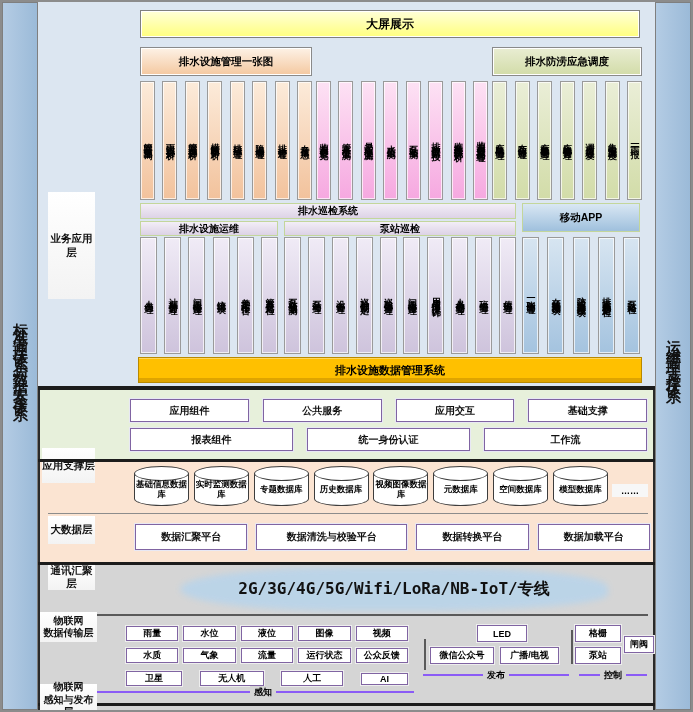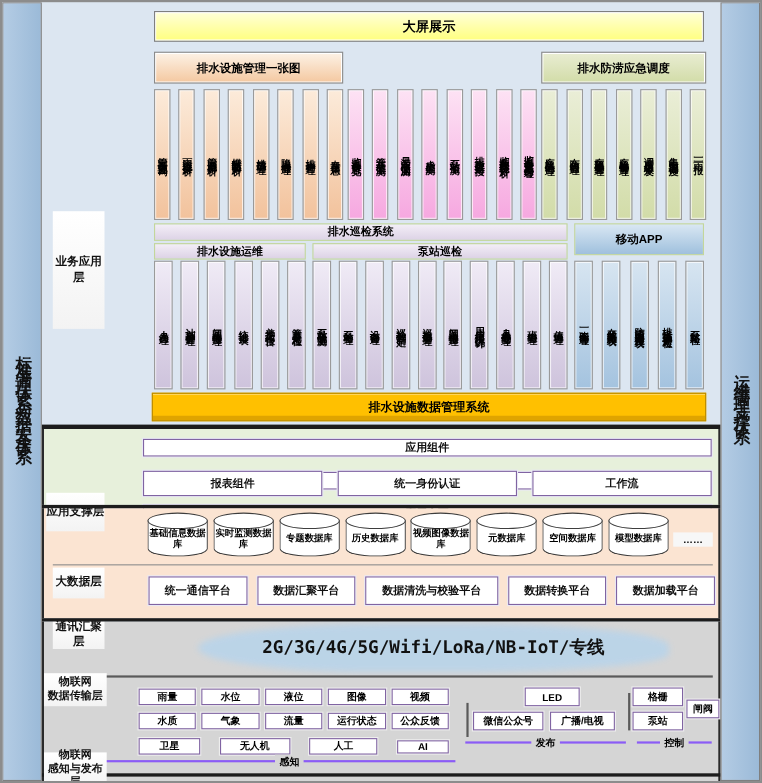--- a/index.html
+++ b/index.html
@@ -46,21 +46,21 @@
   .cols.r2c .vcol { background:linear-gradient(#D7E5F1,#A4C3DF); }
   .gold-bar { position:absolute; left:100px; top:355px; width:504px; height:26px; background:#FFC000; border:1px solid #B98900; box-shadow:inset 0 -4px 0 #DFA400, inset 0 1px 0 #FFD65C; display:flex; align-items:center; justify-content:center; font-size:11px; font-weight:bold; }
 
   .sep { position:absolute; left:0; width:617px; background:#1c1c1c; z-index:3; }
   .sep1 { top:384px; height:4px; } .sep2 { top:457px; height:3px; } .sep3 { top:560px; height:3px; }
 
   
   .band.support { position:absolute; left:0; top:388px; width:617px; height:69px; background:#E7F0DB; border-left:2px solid #2a2a2a; border-right:2px solid #2a2a2a; }
   .support-label { left:2px; top:16px; width:53px; height:35px; }
   .srow { position:absolute; left:90px; right:6px; height:23px; display:flex; gap:14px; }
-  .srow.r1 { top:9px;flex-direction:column; } .srow.r2 { top:38px; }
+  .srow.r1 { top:9px; } .srow.r2 { top:38px; }
   .wbox { background:#fff; border:1px solid #8064A2; box-shadow:0 0 0 1px #E8E8F4; display:flex; align-items:center; justify-content:center; font-size:10px; font-weight:bold; color:#111; }
   .srow .wbox { flex:1; }
 
   
   .band.bigdata { position:absolute; left:0; top:460px; width:617px; height:100px; background:#FBE4D2; border-left:2px solid #2a2a2a; border-right:2px solid #2a2a2a; }
   .bd-label { left:8px; top:12px; width:47px; height:28px; }
   .cyl-row { position:absolute; left:94px; top:4px; width:474px; height:42px; display:flex; justify-content:space-between; }
   .cylinder { position:relative; width:55px; height:33px; margin-top:7px; background:#fff; border:1px solid #3d3d3d; border-top:none; border-radius:0 0 50% 50% / 0 0 22% 22%; display:flex; align-items:center; justify-content:center; }
   .cylinder::before { content:""; position:absolute; top:-7px; left:-1px; right:-1px; height:13px; background:#fff; border:1px solid #3d3d3d; border-radius:50%; }
   .cyl-text { position:relative; z-index:1; font-size:8.5px; font-weight:bold; text-align:center; line-height:1.2; }
@@ -332,21 +332,20 @@
             <span class="cyl-text">空间数据库</span>
           </div>
           <div class="cylinder">
             <span class="cyl-text">模型数据库</span>
           </div>
         </div>
       <div class="more-box">……</div>
       <div class="bd-divider"></div>
       <div class="label-box comm-label">通讯汇聚层</div>
       <div class="plat-row">
-        <div class="wbox plat">统一通信平台</div>
         <div class="wbox plat">数据汇聚平台</div>
         <div class="wbox plat wide">数据清洗与校验平台</div>
         <div class="wbox plat">数据转换平台</div>
         <div class="wbox plat">数据加载平台</div>
       </div>
     </section>
 
     <div class="sep sep3"></div>
 
     <section class="band iot">

